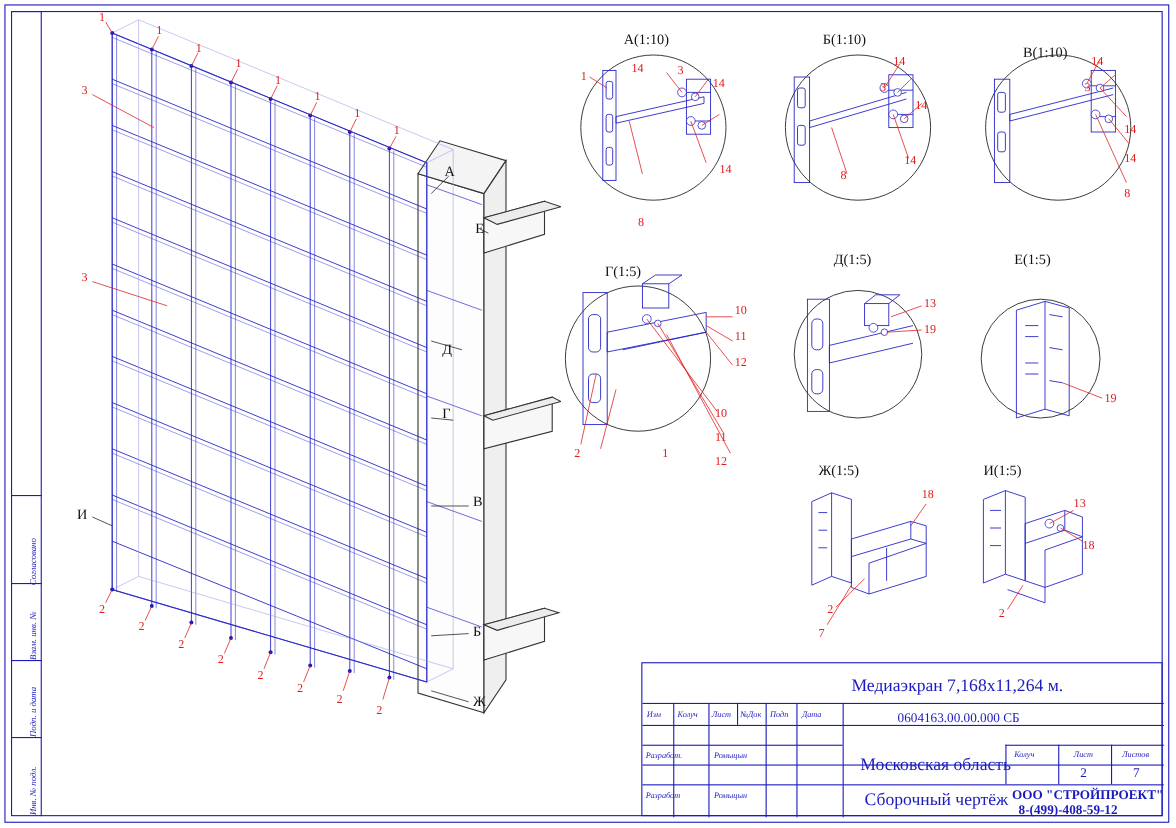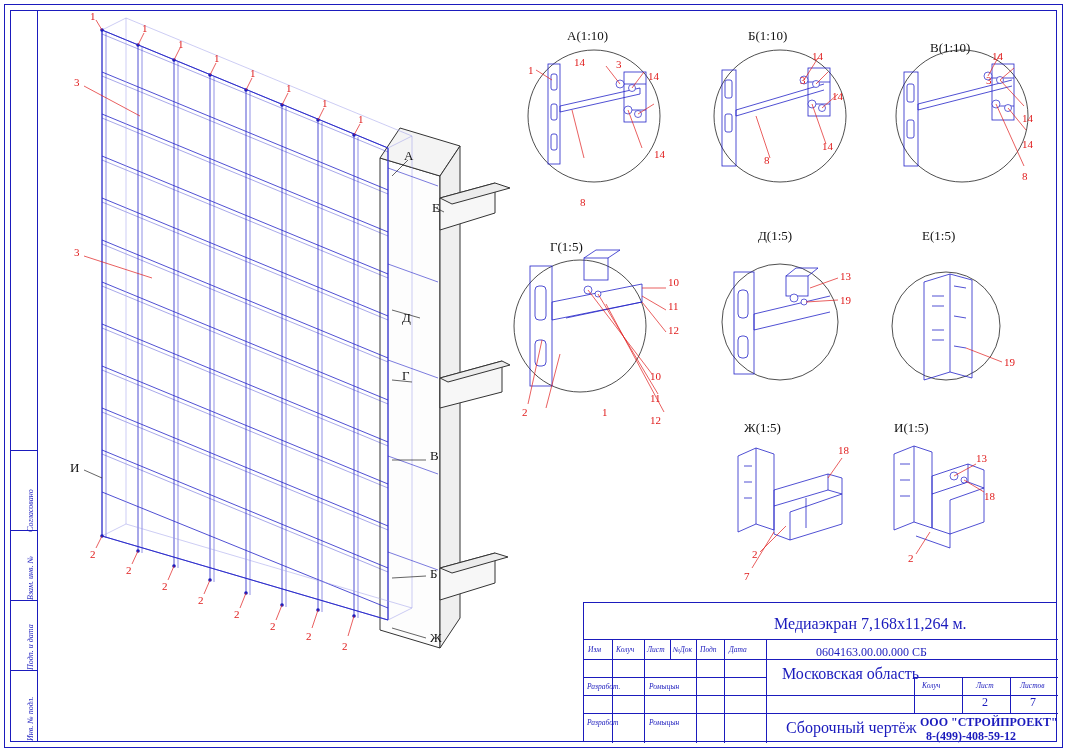--- a/index.html
+++ b/index.html
@@ -537,21 +537,21 @@
     <div class="tb-txt tb-small" style="left:63px;top:42px;">Лист</div>
     <div class="tb-txt tb-small" style="left:89px;top:42px;">№Док</div>
     <div class="tb-txt tb-small" style="left:116px;top:42px;">Подп</div>
     <div class="tb-txt tb-small" style="left:145px;top:42px;">Дата</div>
 
     <div class="tb-txt tb-small" style="left:3px;top:79px;">Разработ.</div>
     <div class="tb-txt tb-small" style="left:65px;top:79px;">Ромыцын</div>
     <div class="tb-txt tb-small" style="left:3px;top:115px;">Разработ</div>
     <div class="tb-txt tb-small" style="left:65px;top:115px;">Ромыцын</div>
 
-    <div class="tb-txt tb-mid" style="left:198px;top:62px;text-align:center;">Московская область</div>
+    <div class="tb-txt tb-mid" style="left:198px;top:84px;text-align:center;">Московская область</div>
     <div class="tb-txt tb-mid" style="left:202px;top:116px;">Сборочный чертёж</div>
 
     <div class="tb-txt tb-small" style="left:338px;top:78px;">Колуч</div>
     <div class="tb-txt tb-small" style="left:392px;top:78px;">Лист</div>
     <div class="tb-txt tb-small" style="left:436px;top:78px;">Листов</div>
     <div class="tb-txt tb-big" style="left:350px;top:92px;"></div>
     <div class="tb-txt tb-big" style="left:398px;top:92px;">2</div>
     <div class="tb-txt tb-big" style="left:446px;top:92px;">7</div>
 
     <div class="tb-txt tb-bold" style="left:336px;top:112px;">ООО "СТРОЙПРОЕКТ"</div>

